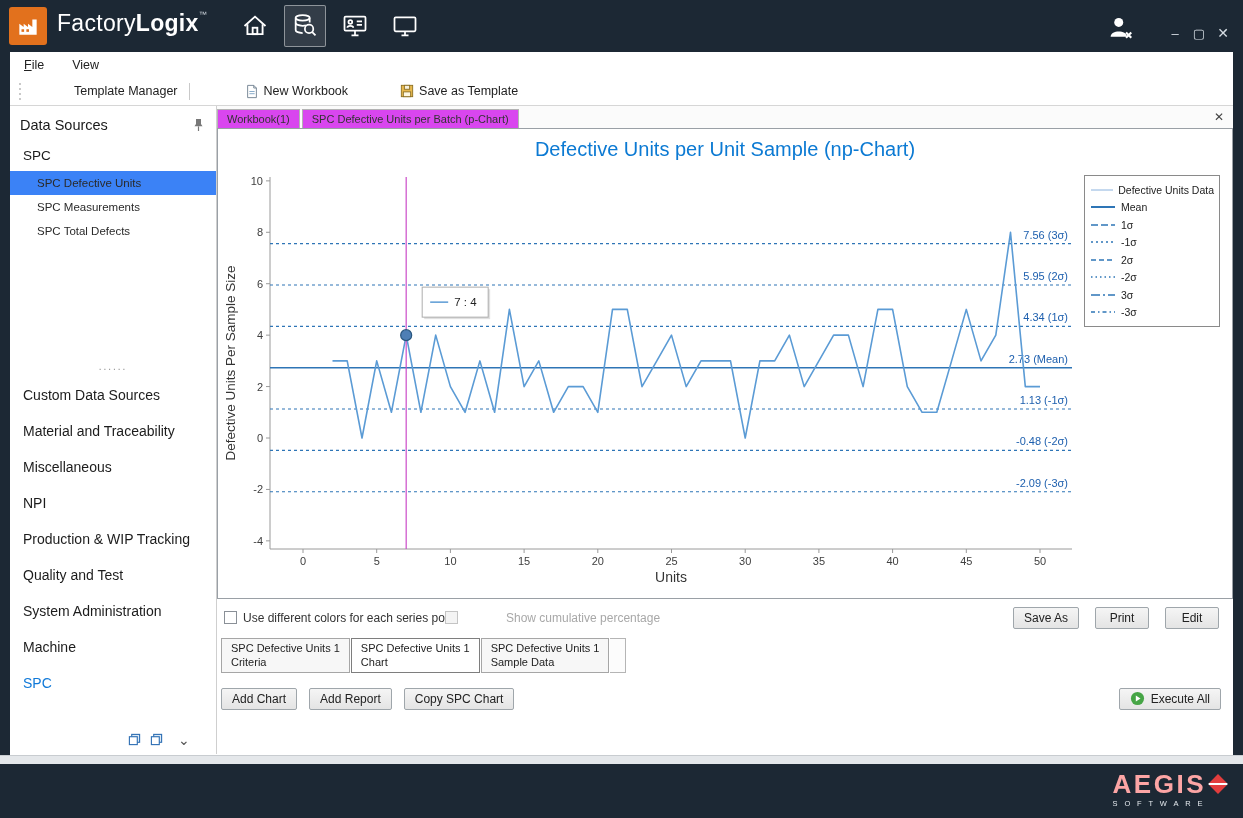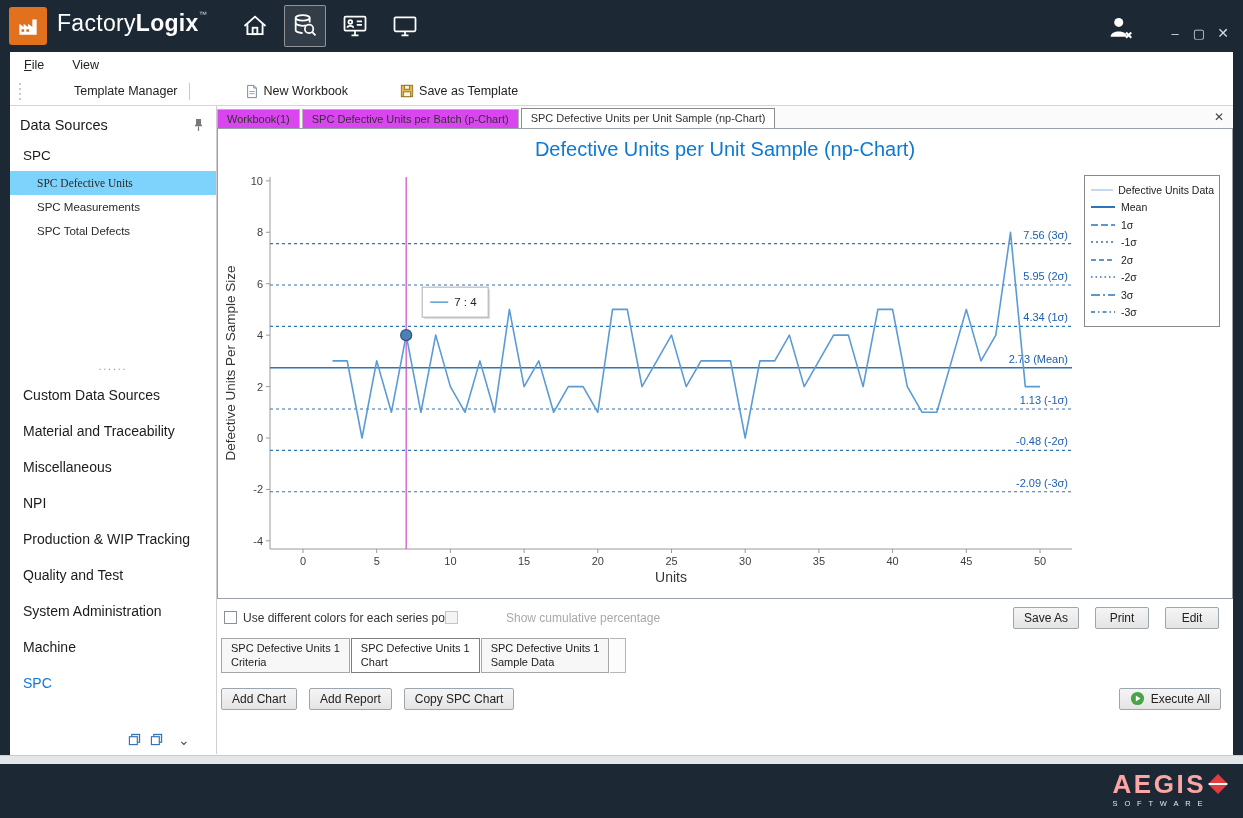--- a/index.html
+++ b/index.html
@@ -32,21 +32,21 @@
   .tool-sep { width:1px; height:17px; background:#c9c9c9; margin:0 7px; }
   .tool-btn { display:flex; align-items:center; gap:5px; padding:2px 4px; white-space:nowrap;margin-left:44px; }
 
   .body-row { display:flex; height:648px; }
 
   
   .sidebar { width:207px; border-right:1px solid #cfcfcf; position:relative; background:#fff; flex:none; }
   .sb-header { display:flex; align-items:center; justify-content:space-between; padding:11px 12px 4px 10px; font-size:14.5px; color:#1a1a1a; }
   .sb-group-label { padding:11px 0 8px 13px; font-size:13.5px; color:#1a1a1a; }
   .side-item { height:24px; line-height:24px; padding-left:27px; font-size:11.5px; color:#2a2a2a; white-space:nowrap; }
-  .side-item.selected { background:#7dd3fc;font-family:Liberation Serif, serif; }
+  .side-item.selected { background:#3b82f6; }
   .sb-spacer { height:118px; }
   .sb-divider { text-align:center; color:#8f8f8f; font-size:10px; letter-spacing:2px; height:16px; line-height:12px; }
   .side-cat { height:36px; line-height:36px; padding-left:13px; font-size:14px; color:#1c1c1c; white-space:nowrap; }
   .side-cat.active { color:#1079d8; }
   .sb-bottom { position:absolute; bottom:8px; left:118px; width:84px; display:flex; align-items:center; gap:9px; }
   .sb-chevron { color:#555; font-size:14px; line-height:10px; margin-left:6px; }
 
   
   .workarea { flex:1; position:relative; background:#fff; }
   .doc-tabs { height:22px; display:flex; align-items:flex-end; background:#fbfbfb; }
@@ -232,21 +232,20 @@
             <rect x="1.5" y="4" width="8.5" height="8.5" fill="#fff" stroke="#2f6fb4" stroke-width="1.2"></rect>
           </svg>
           <span class="sb-chevron">⌄</span>
         </div>
       </div>
 
       <div class="workarea">
         <div class="doc-tabs" id="doc-tabs">
           <div class="doc-tab">Workbook(1)</div>
             <div class="doc-tab">SPC Defective Units per Batch (p-Chart)</div>
-            <div class="doc-tab active">SPC Defective Units per Unit Sample (np-Chart)</div>
             <div class="tabs-close">✕</div>
         </div>
 
         <div class="chart-panel">
           <div class="chart-title">Defective Units per Unit Sample (np-Chart)</div>
           <svg id="plot" width="860" height="424">
               <line x1="52" y1="8" x2="52" y2="380" stroke="#9a9a9a"></line>
               <line x1="52" y1="380" x2="854" y2="380" stroke="#9a9a9a"></line>
               <line x1="48" y1="11.860000000000014" x2="52" y2="11.860000000000014" stroke="#9a9a9a"></line>
               <text x="45" y="15.860000000000014" text-anchor="end" font-size="11" fill="#404040">10</text>

